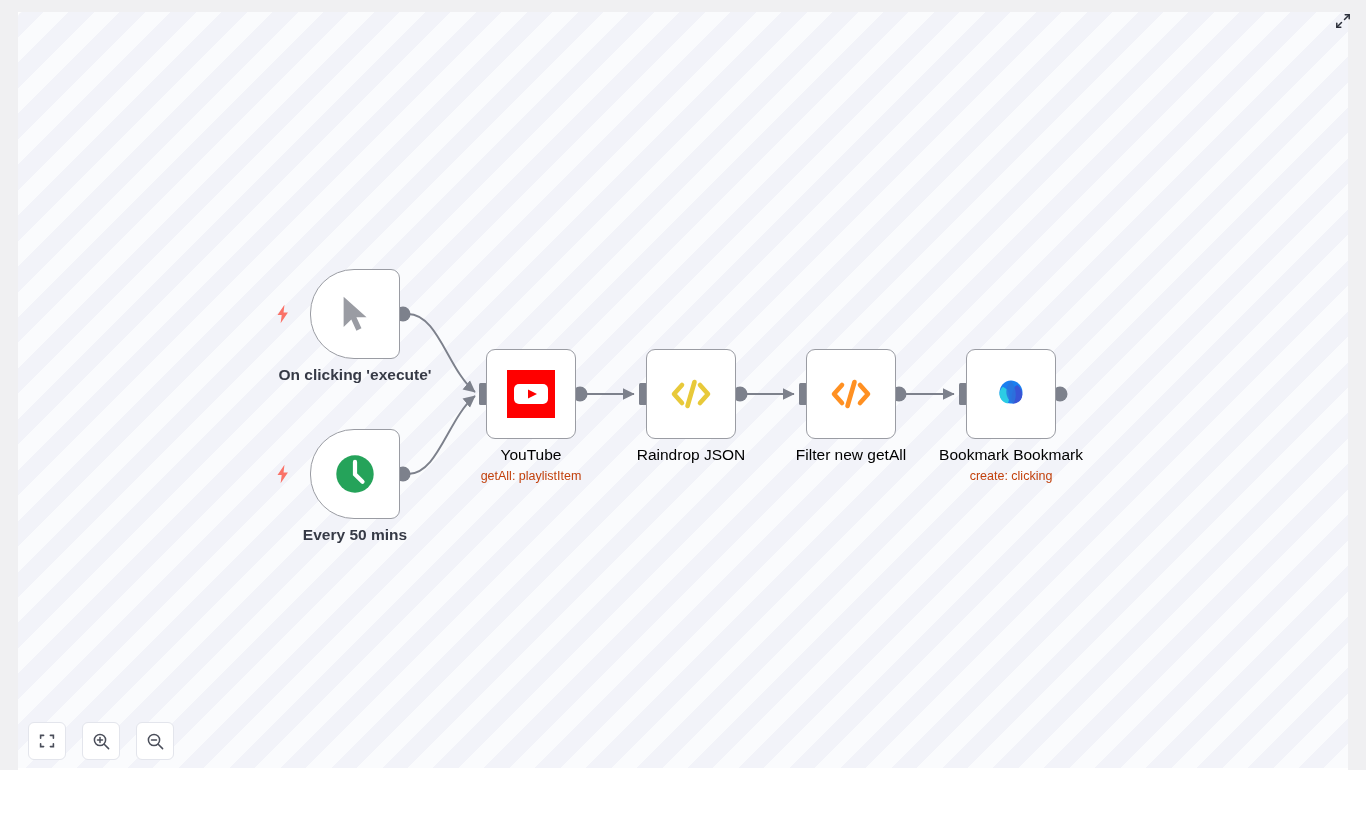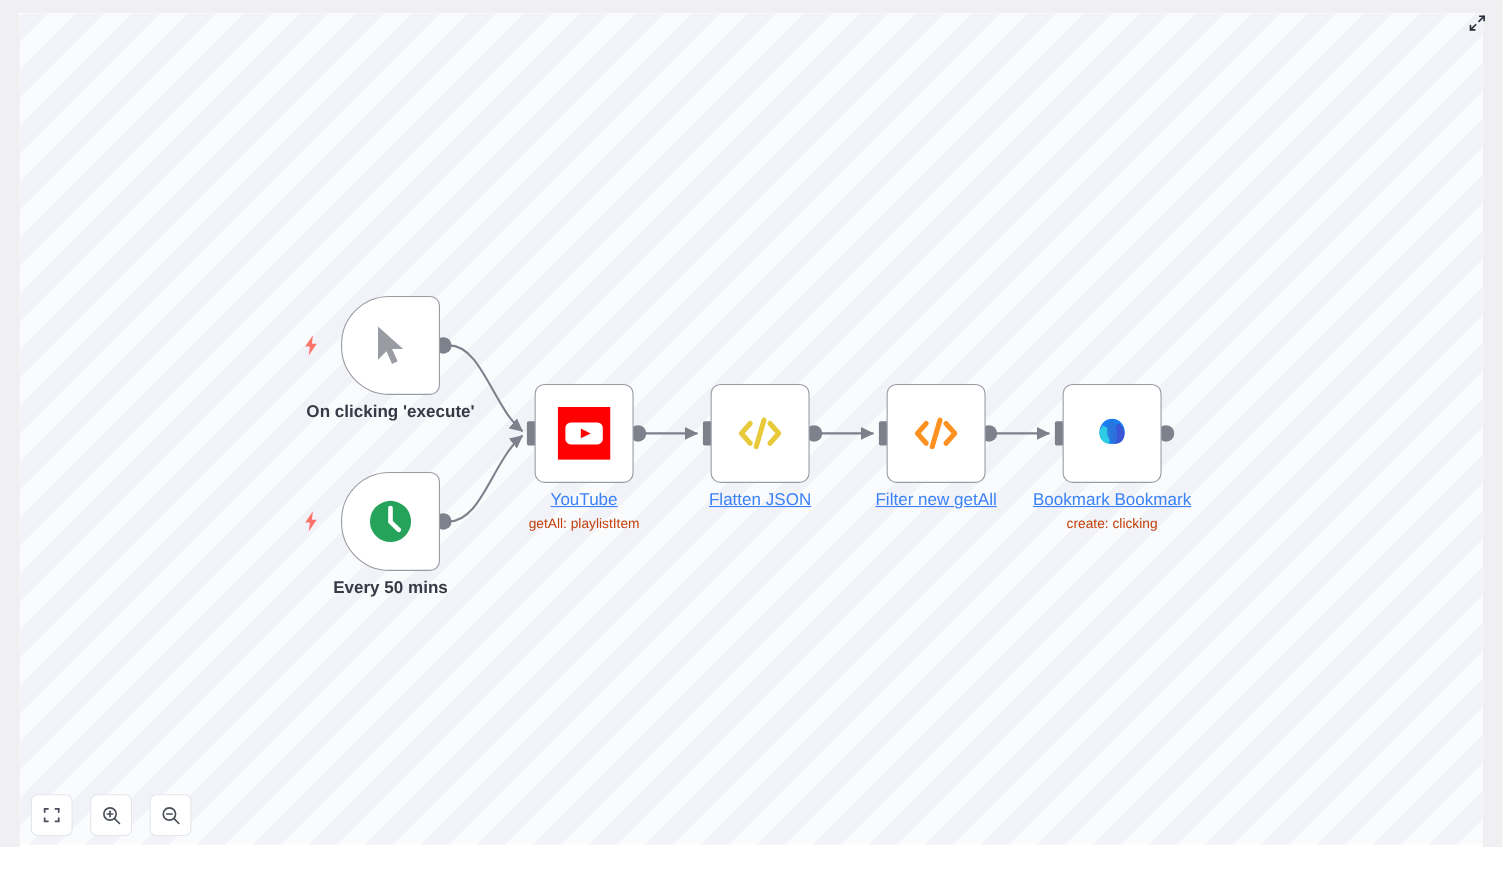--- a/index.html
+++ b/index.html
@@ -113,22 +113,21 @@
   }
   .node-title {
     font-size: 15.5px;
     font-weight: 700;
     color: #363a46;
     line-height: 19px;
     white-space: nowrap;
   }
   .node-title.light {
     font-weight: 400;
-    color: #3b82f6;
-    text-decoration: underline;
+    color: #000000;
   }
   .node-sub {
     font-size: 12.5px;
     color: #c2410c;
     line-height: 18px;
     margin-top: 3px;
     white-space: nowrap;
   }
 
   
@@ -270,21 +269,21 @@
     <div class="node-box">
       <svg class="icon-code" viewBox="0 0 48 40">
         <g fill="none" stroke="#e8c93a" stroke-width="4.6" stroke-linecap="round" stroke-linejoin="round">
           <path d="M15 11 L7 20 L15 29"></path>
           <path d="M33 11 L41 20 L33 29"></path>
           <path d="M27.5 8 L20.5 32"></path>
         </g>
       </svg>
     </div>
     <div class="node-labels">
-      <div class="node-title light">Flatten JSON</div>
+      <div class="node-title light">Raindrop JSON</div>
       <div class="node-sub"></div>
     </div>
   </div>
 
   <div class="node" style="left:806px; top:349px;">
     <div class="node-box">
       <svg class="icon-code" viewBox="0 0 48 40">
         <g fill="none" stroke="#ff9022" stroke-width="4.6" stroke-linecap="round" stroke-linejoin="round">
           <path d="M15 11 L7 20 L15 29"></path>
           <path d="M33 11 L41 20 L33 29"></path>

